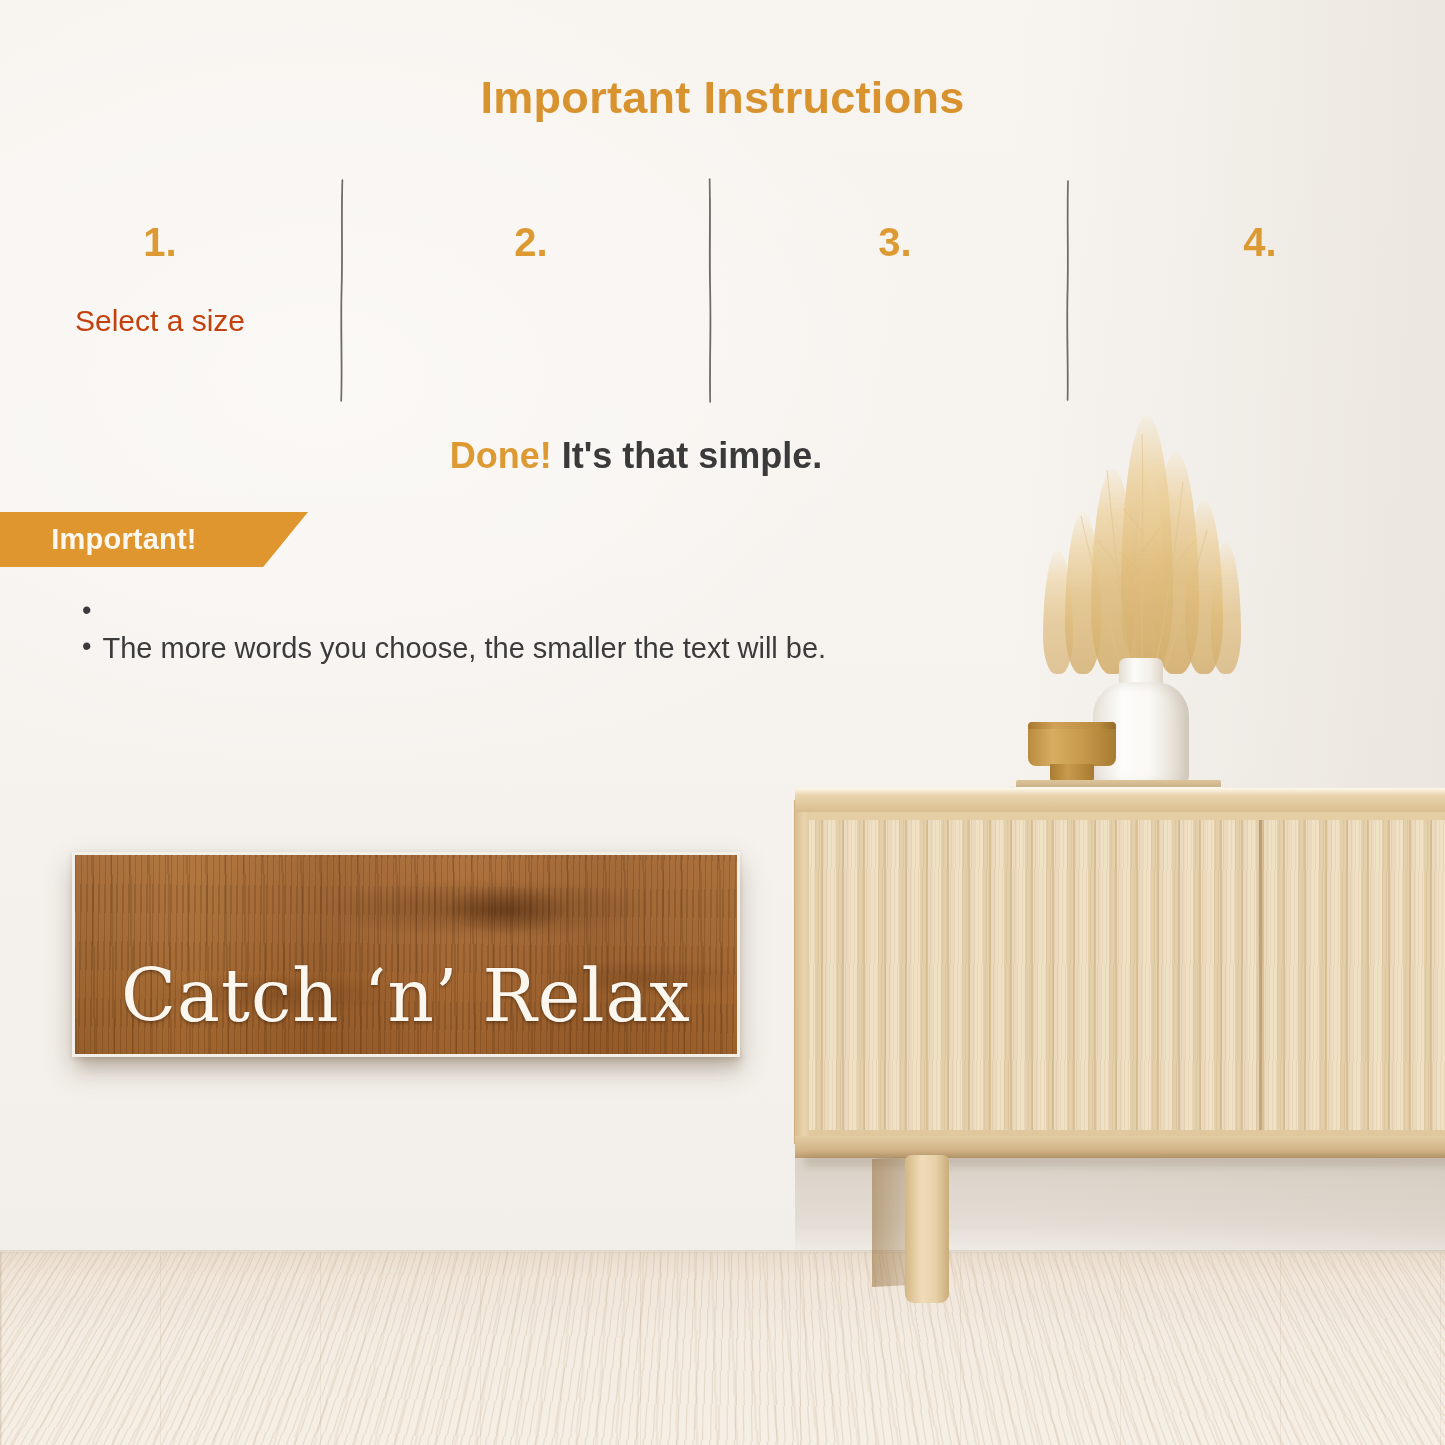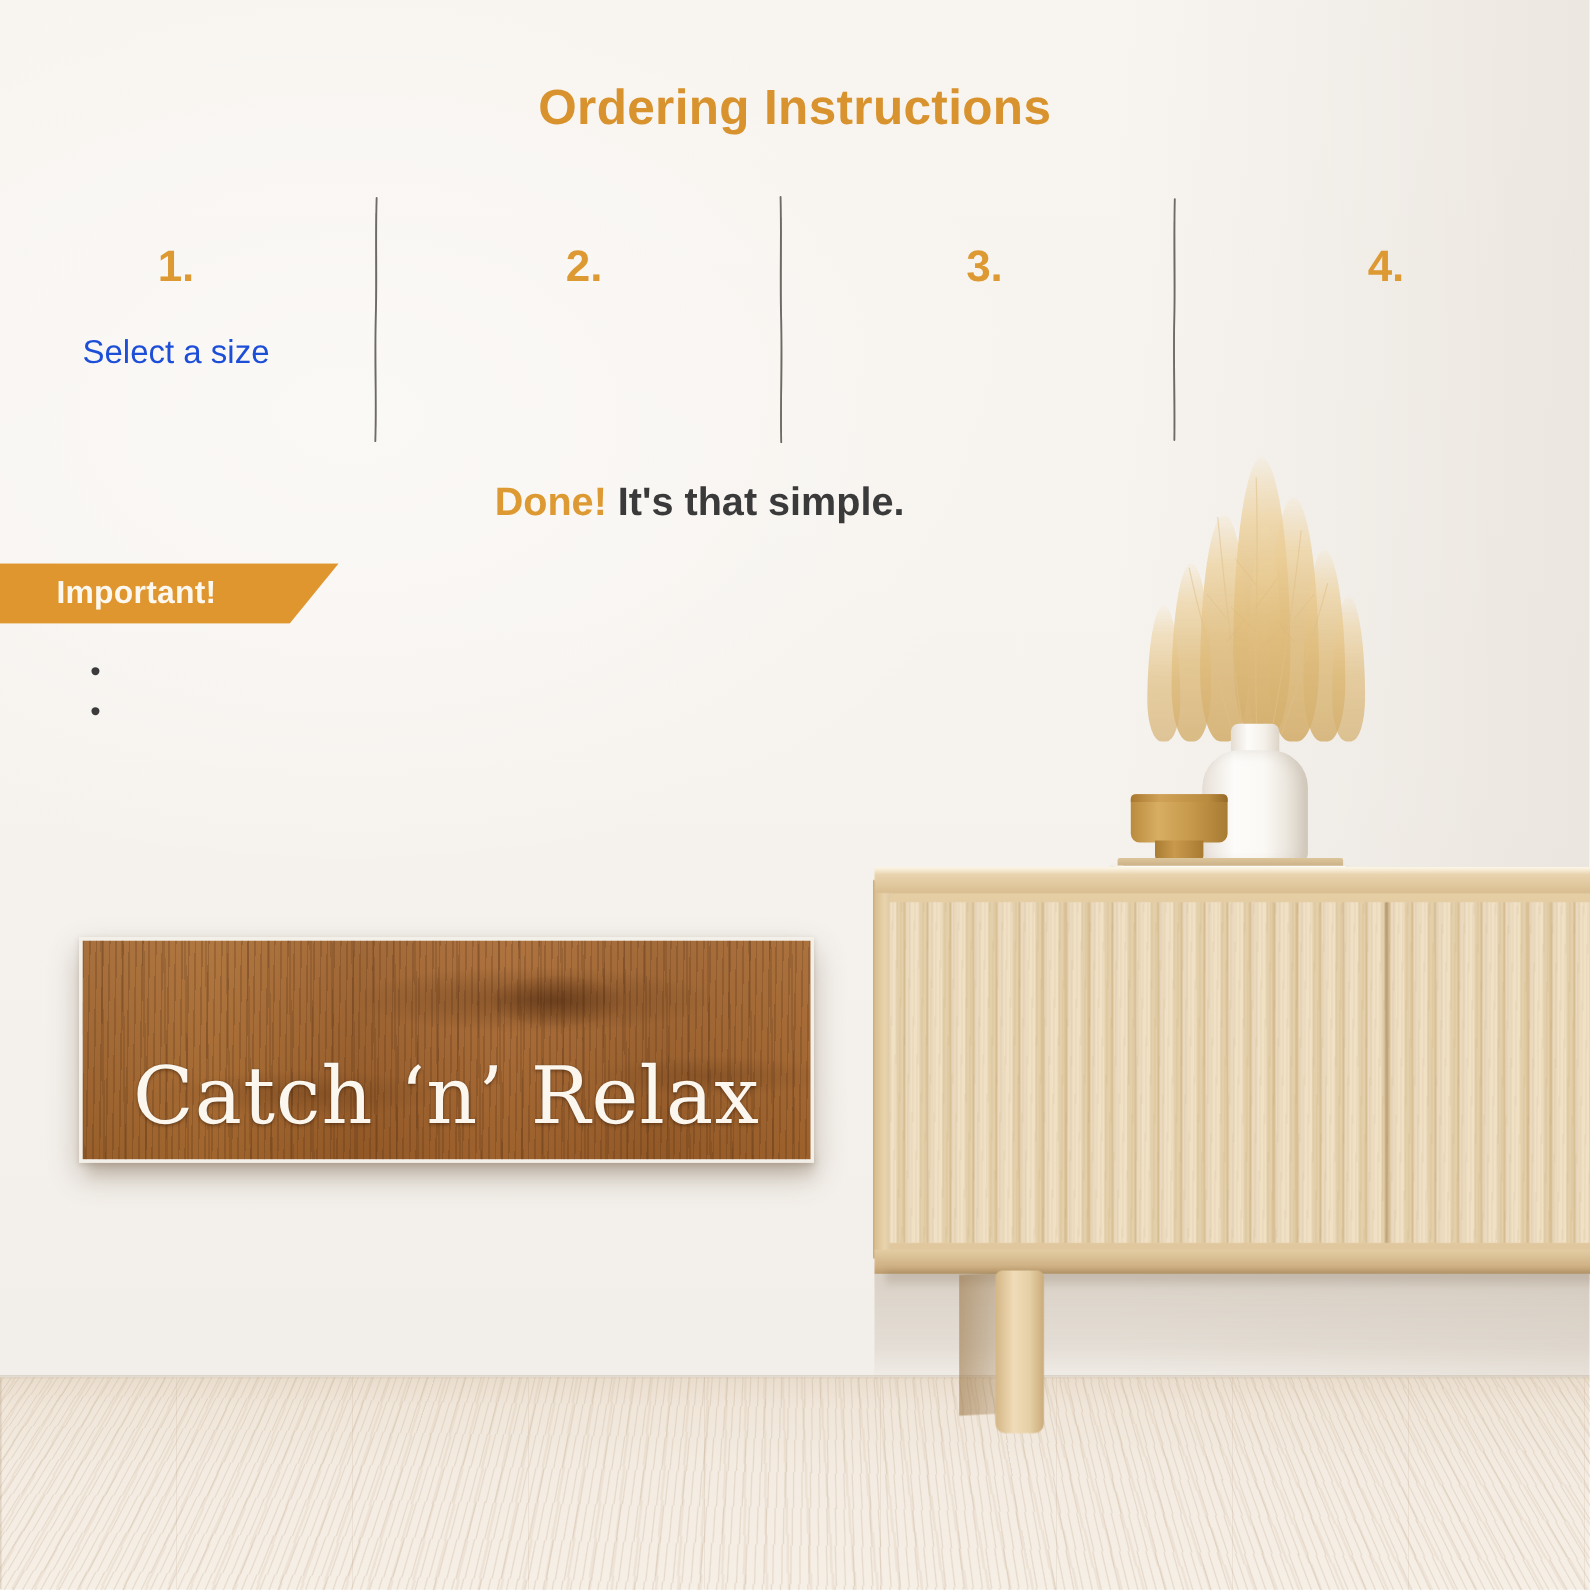--- a/index.html
+++ b/index.html
@@ -63,21 +63,21 @@
   }
 
   
   .steps{position:absolute;left:0;top:222px;width:1445px;height:180px;}
   .step{position:absolute;top:0;text-align:center;}
   .step .num{
     font-size:40px;font-weight:bold;color:#dd9a33;line-height:1;
     margin-bottom:18px;
   }
   .step .lbl{
-    font-size:30px;color:#1d4ed8;line-height:1.24;font-weight:400;margin-top:40px;
+    font-size:30px;color:#c2410c;line-height:1.24;font-weight:400;margin-top:40px;
   }
   .step1{left:30px;width:260px;}
   .step2{left:400px;width:262px;}
   .step3{left:745px;width:300px;}
   .step4{left:1115px;width:290px;}
 
   .divider{
     position:absolute;top:178px;width:10px;height:225px;overflow:visible;
   }
   .d1{left:337px;}
@@ -307,21 +307,21 @@
 
   <div class="wall"></div>
   <div class="wall-shade-r"></div>
 
   <div class="floor">
     <div class="floor-grain"></div>
     <div class="floor-planks"></div>
   </div>
   <div class="floor-top-edge"></div>
 
-  <div class="title">Ordering Instructions</div>
+  <div class="title">Important Instructions</div>
 
   <div class="steps">
 
     <div class="step step1">
       <div class="num">1.</div>
       <div class="lbl">Select a size</div>
     </div>
 
     <div class="step step2">
       <div class="num">2.</div>
@@ -366,20 +366,21 @@
     <div class="banner-shape"></div>
     <div class="banner-lbl">Important!</div>
   </div>
 
   <div class="bullets">
     <div class="bullet">
       <span class="dot">•</span>
     </div>
     <div class="bullet">
       <span class="dot">•</span>
+      <span>The more words you choose, the smaller the text will be.</span>
     </div>
   </div>
 
   <div class="wall-shadow-bot"></div>
 
   <div class="pampas">
     <div class="frond" style="left:86px;  width:52px; height:258px;"></div>
     <div class="frond" style="left:56px;  width:44px; height:206px; opacity:.93;"></div>
     <div class="frond" style="left:118px; width:46px; height:222px; opacity:.95;"></div>
     <div class="frond" style="left:30px;  width:36px; height:162px; opacity:.85;"></div>

